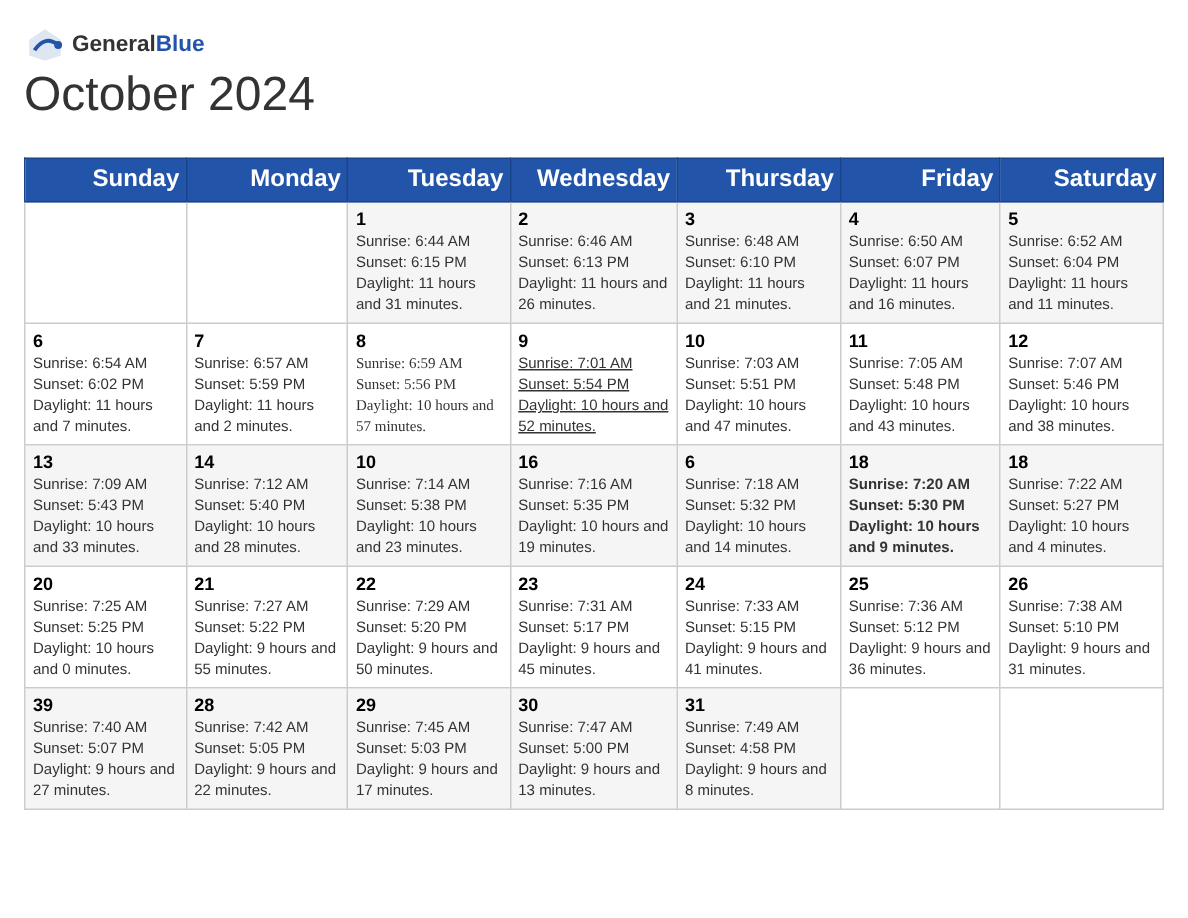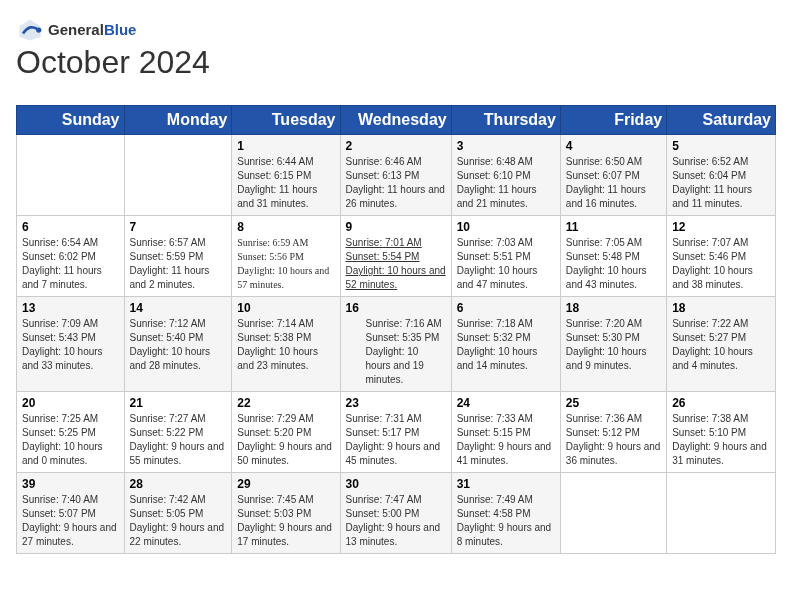--- a/index.html
+++ b/index.html
@@ -195,33 +195,33 @@
 Daylight: 10 hours and 28 minutes.</div>
         </td>
         <td>
           <span class="day-num">10</span>
           <div class="day-info" style="white-space: pre-line;">Sunrise: 7:14 AM
 Sunset: 5:38 PM
 Daylight: 10 hours and 23 minutes.</div>
         </td>
         <td>
           <span class="day-num">16</span>
-          <div class="day-info" style="white-space: pre-line; margin-left: 20px;">Sunrise: 7:16 AM
+          <div class="day-info" style="white-space: pre-line;">Sunrise: 7:16 AM
 Sunset: 5:35 PM
 Daylight: 10 hours and 19 minutes.</div>
         </td>
         <td>
           <span class="day-num">6</span>
           <div class="day-info" style="white-space: pre-line;">Sunrise: 7:18 AM
 Sunset: 5:32 PM
 Daylight: 10 hours and 14 minutes.</div>
         </td>
         <td>
           <span class="day-num">18</span>
-          <div class="day-info" style="white-space: pre-line;">Sunrise: 7:20 AM
+          <div class="day-info" style="white-space: pre-line; font-weight: bold;">Sunrise: 7:20 AM
 Sunset: 5:30 PM
 Daylight: 10 hours and 9 minutes.</div>
         </td>
         <td>
           <span class="day-num">18</span>
           <div class="day-info" style="white-space: pre-line;">Sunrise: 7:22 AM
 Sunset: 5:27 PM
 Daylight: 10 hours and 4 minutes.</div>
         </td>
       </tr>

